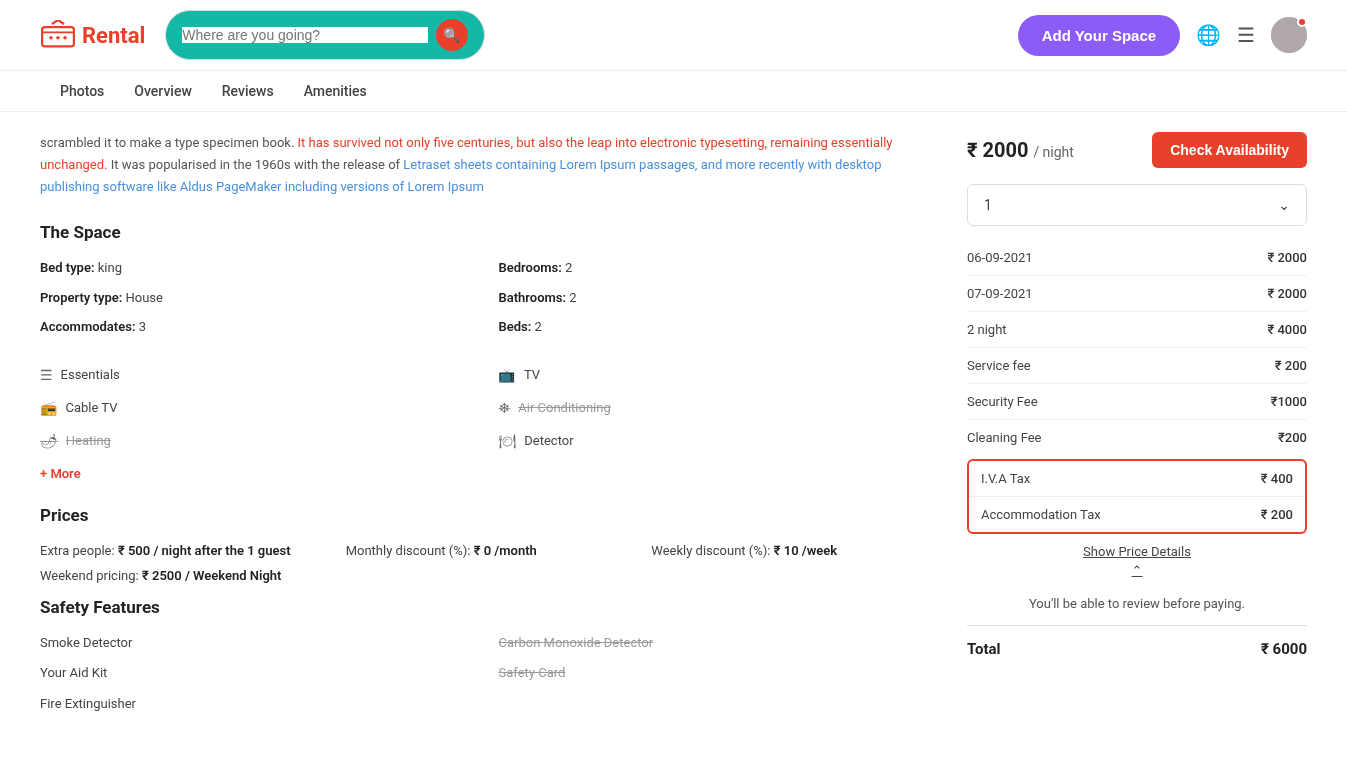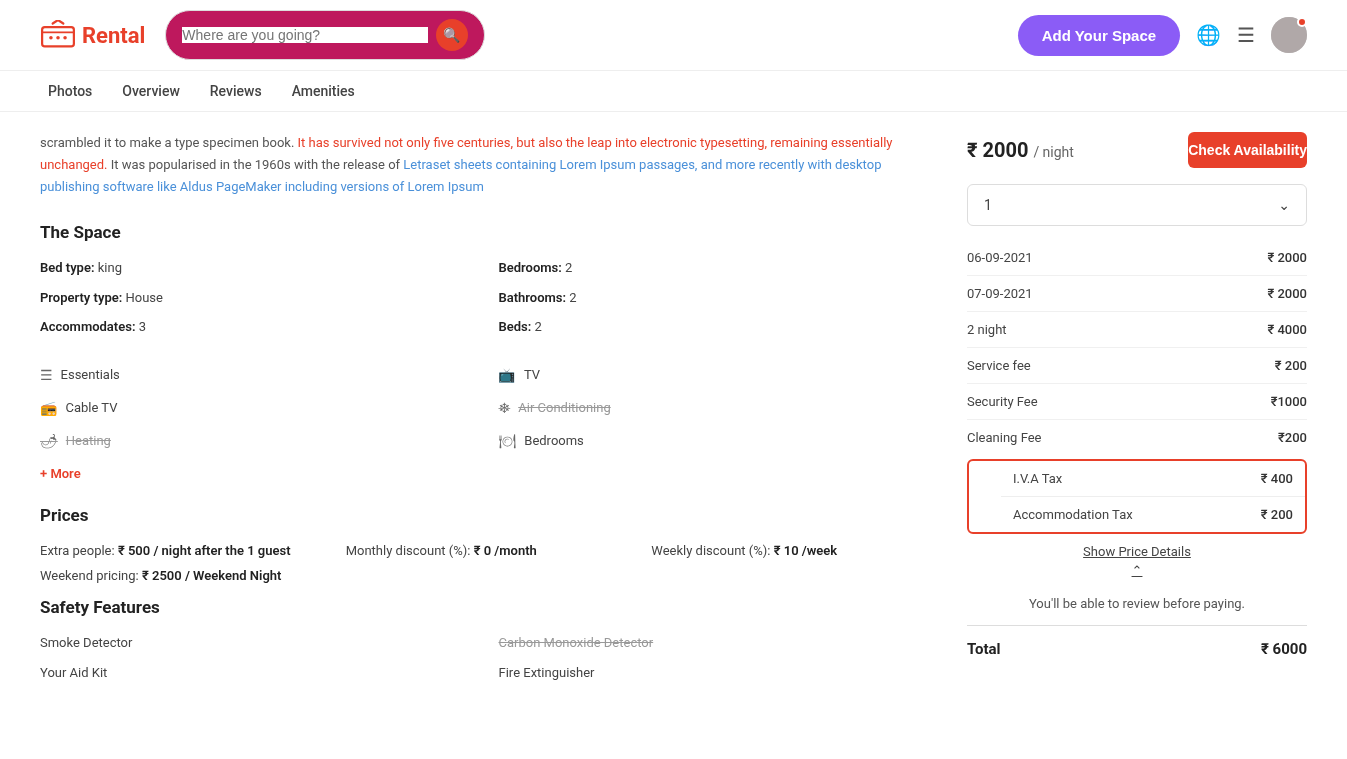--- a/index.html
+++ b/index.html
@@ -2,32 +2,32 @@
 <html><head>
   <meta charset="utf-8">
   <style>
     * { box-sizing: border-box; margin: 0; padding: 0; }
     body { font-family: -apple-system, BlinkMacSystemFont, 'Segoe UI', Roboto, sans-serif; font-size: 14px; color: #333; background: #fff; }
 
     
     .header { display: flex; align-items: center; padding: 10px 40px; border-bottom: 1px solid #eee; gap: 20px; }
     .logo { display: flex; align-items: center; gap: 6px; color: #e8402a; font-size: 22px; font-weight: 700; white-space: nowrap; }
     .logo-icon { width: 36px; height: 30px; }
-    .search-bar { display: flex; align-items: center; background: #be185d; border: 1px solid #ddd; border-radius: 30px; padding: 8px 16px; gap: 8px; flex: 1; max-width: 320px; }
+    .search-bar { display: flex; align-items: center; background: #14b8a6; border: 1px solid #ddd; border-radius: 30px; padding: 8px 16px; gap: 8px; flex: 1; max-width: 320px; }
     .search-bar input { border: none; outline: none; font-size: 14px; color: #999; width: 100%; }
     .search-btn { background: #e8402a; border: none; border-radius: 50%; width: 32px; height: 32px; display: flex; align-items: center; justify-content: center; cursor: pointer; color: #fff; font-size: 14px; flex-shrink: 0; }
     .header-right { display: flex; align-items: center; gap: 16px; margin-left: auto; }
     .add-space-btn { background: #8b5cf6; color: #fff; border: none; border-radius: 30px; padding: 12px 24px; font-size: 15px; font-weight: 600; cursor: pointer; white-space: nowrap; }
     .globe-icon, .menu-icon { font-size: 20px; color: #555; cursor: pointer; }
     .avatar { width: 36px; height: 36px; border-radius: 50%; background: #ccc; position: relative; cursor: pointer; display: flex; align-items: center; justify-content: center; overflow: visible; }
     .avatar-inner { width: 36px; height: 36px; border-radius: 50%; background: #b0a8a8; }
     .avatar-dot { width: 10px; height: 10px; background: #e8402a; border-radius: 50%; position: absolute; top: 0; right: 0; border: 2px solid #fff; }
 
     
-    .sub-nav { display: flex; gap: 30px; padding: 12px 48px; border-bottom: 1px solid #eee; }
+    .sub-nav { display: flex; gap: 30px; padding: 12px 60px; border-bottom: 1px solid #eee; }
     .sub-nav a { text-decoration: none; color: #444; font-size: 14px; font-weight: 500; cursor: pointer; }
 
     
     .main-layout { display: flex; padding: 20px 40px; gap: 30px; max-width: 1347px; }
 
     
     .left-content { flex: 1; }
 
     .intro-text { font-size: 13px; line-height: 1.7; color: #555; margin-bottom: 24px; }
     .intro-text .highlight { color: #e8402a; }
@@ -52,29 +52,29 @@
     .safety-grid { display: grid; grid-template-columns: 1fr 1fr; gap: 6px 20px; }
     .safety-item { font-size: 13px; color: #444; line-height: 1.9; }
     .safety-item.strikethrough { text-decoration: line-through; color: #999; }
 
     
     .right-panel { width: 340px; flex-shrink: 0; }
 
     .price-header { display: flex; align-items: center; justify-content: space-between; margin-bottom: 16px; }
     .price-per-night { font-size: 20px; font-weight: 700; color: #222; }
     .price-per-night .night { font-size: 14px; font-weight: 400; color: #666; }
-    .check-avail-btn { background: #e8402a; color: #fff; border: none; border-radius: 6px; padding: 10px 0; font-size: 14px; font-weight: 600; cursor: pointer; }
+    .check-avail-btn { background: #e8402a; color: #fff; border: none; border-radius: 6px; padding: 10px 18px; font-size: 14px; font-weight: 600; cursor: pointer; }
 
     .guests-select { width: 100%; border: 1px solid #ddd; border-radius: 6px; padding: 12px 16px; font-size: 14px; color: #444; margin-bottom: 14px; display: flex; justify-content: space-between; align-items: center; cursor: pointer; }
 
     .fee-row { display: flex; justify-content: space-between; padding: 10px 0; border-bottom: 1px solid #f0f0f0; font-size: 13px; color: #444; }
     .fee-row:last-of-type { border-bottom: none; }
     .fee-amount { color: #333; font-weight: 500; }
 
-    .tax-section { border: 2px solid #e8402a; border-radius: 6px; margin: 4px 0; padding-left: 32px; }
+    .tax-section { border: 2px solid #e8402a; border-radius: 6px; margin: 4px 0; }
     .tax-row { display: flex; justify-content: space-between; padding: 10px 12px; font-size: 13px; color: #444; }
     .tax-row:first-child { border-bottom: 1px solid #eee; }
 
     .show-price-details { color: #444; font-size: 13px; cursor: pointer; display: flex; align-items: center; gap: 4px; margin: 10px 0; text-decoration: underline; flex-direction: column; }
 
     .review-note { text-align: center; font-size: 13px; color: #555; padding: 8px 0; }
     .review-note .bold { font-weight: 400; margin-top: 20px; }
 
     .total-row { display: flex; justify-content: space-between; padding: 14px 0 4px; border-top: 1px solid #ddd; font-size: 15px; font-weight: 700; color: #222; margin-top: 6px; }
   </style>
@@ -156,21 +156,21 @@
         <div class="amenity-item strikethrough">
           <span class="amenity-icon">❄</span>
           <span>Air Conditioning</span>
         </div>
         <div class="amenity-item strikethrough">
           <span class="amenity-icon">🌶</span>
           <span>Heating</span>
         </div>
         <div class="amenity-item">
           <span class="amenity-icon">🍽</span>
-          <span>Bedrooms</span>
+          <span>Detector</span>
         </div>
       </div>
       <span class="more-link">+ More</span>
     </div>
 
     <div>
       <h3 class="section-title">Prices</h3>
       <div class="prices-grid">
         <div class="price-item">Extra people: <span>₹ 500 / night after the 1 guest</span></div>
         <div class="price-item">Monthly discount (%): <span>₹ 0 /month</span></div>
@@ -178,20 +178,21 @@
         <div class="price-item">Weekend pricing: <span>₹ 2500 / Weekend Night</span></div>
       </div>
     </div>
 
     <div>
       <h3 class="section-title">Safety Features</h3>
       <div class="safety-grid">
         <div class="safety-item">Smoke Detector</div>
         <div class="safety-item strikethrough">Carbon Monoxide Detector</div>
         <div class="safety-item">Your Aid Kit</div>
+        <div class="safety-item strikethrough">Safety Card</div>
         <div class="safety-item">Fire Extinguisher</div>
       </div>
     </div>
   </div>
 
   <div class="right-panel">
 
     <div class="price-header">
       <div class="price-per-night">
         <span>₹ 2000</span>

